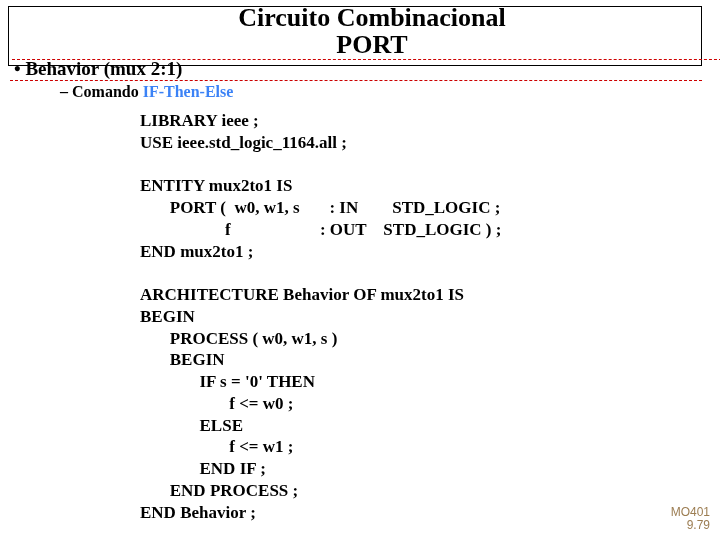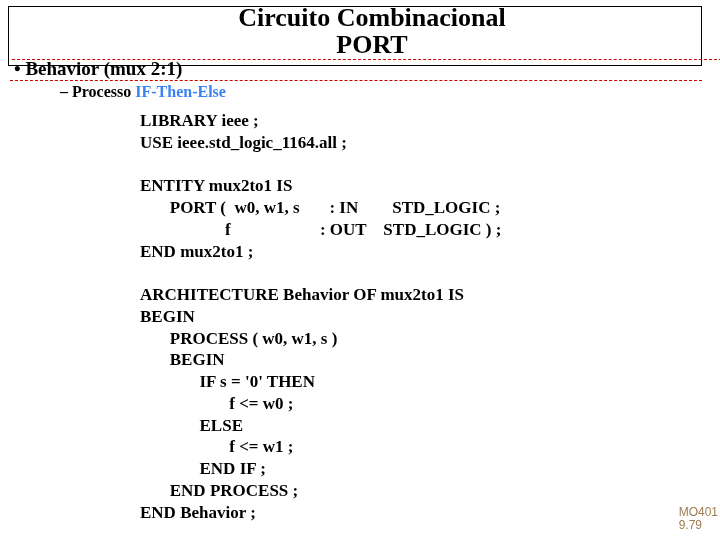--- a/index.html
+++ b/index.html
@@ -43,43 +43,43 @@
     border-top:1px dashed #cc0000;
   }
   .code{
     position:absolute;left:140px;top:110px;width:560px;
     font-family:"Times New Roman",Times,serif;
     font-size:17px;line-height:1.28;color:#000;
     white-space:pre;
   }
   .b{font-weight:700}
   .footer{
-    position:absolute;right:2px;bottom:8px;
+    position:absolute;right:10px;bottom:8px;
     font-family:Arial,Helvetica,sans-serif;
-    font-size:12px;color:#9c7d52;line-height:1.1;
+    font-size:12px;color:#9c7d52;text-align:right;line-height:1.1;
   }
 </style>
 </head>
 <body>
 
 <div class="slide">
 
   <div class="rule1"></div>
 
   <div class="title">
     <span class="title-line">Circuito Combinacional</span>
     <span class="title-sub">PORT</span>
   </div>
 
   <div class="bullet">• Behavior  (mux 2:1)</div>
 
   <div class="redline"></div>
 
   <div class="subbullet">
-    <span>–  Processo </span><span class="kw">IF-Then-Else</span>
+    <span>–  Comando </span><span class="kw">IF-Then-Else</span>
   </div>
 
   <div class="code b">LIBRARY ieee ;
 USE ieee.std_logic_1164.all ;
 
 ENTITY mux2to1 IS
        PORT (  w0, w1, s       : IN        STD_LOGIC ;
                     f                     : OUT    STD_LOGIC ) ;
 END mux2to1 ;
 

